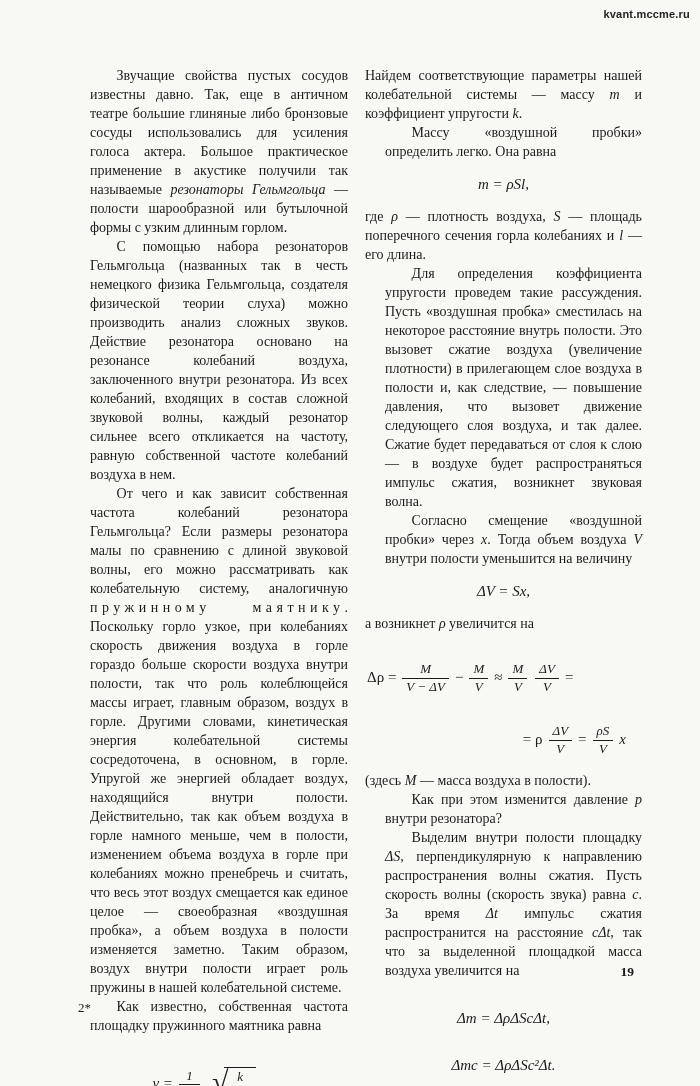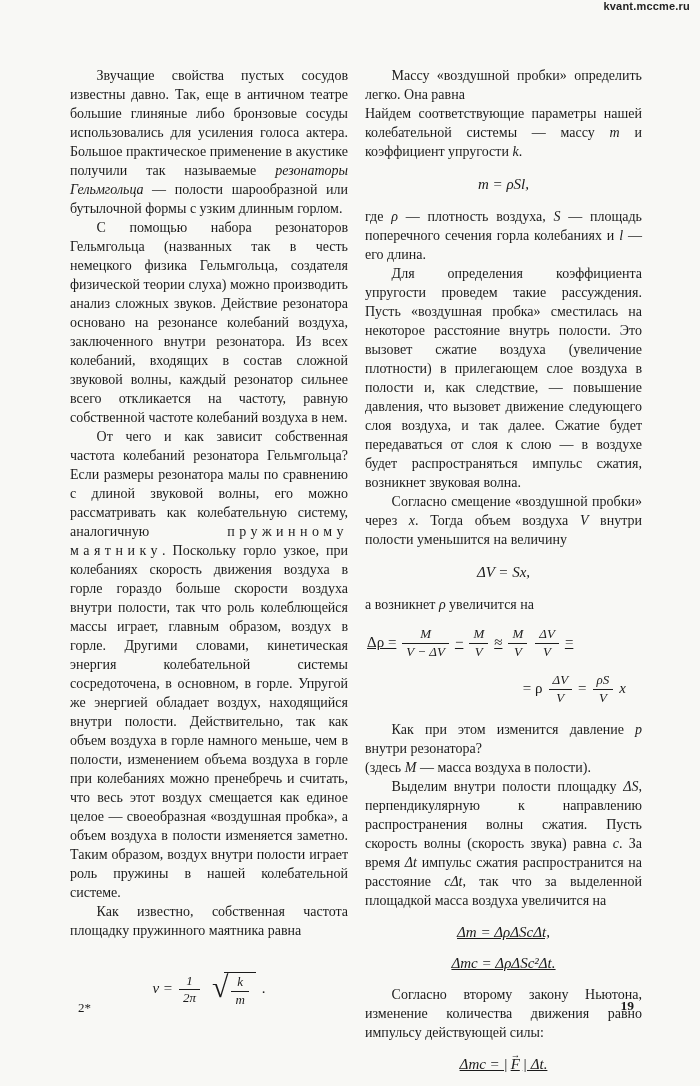--- a/index.html
+++ b/index.html
@@ -1,45 +1,45 @@
 <!DOCTYPE html>
 <html lang="ru"><head>
 <meta charset="utf-8">
 <style>
   html,body{margin:0;padding:0;}
   body{background:#e9e9e6;font-family:"Liberation Serif","DejaVu Serif",serif;}
   .page{position:relative;width:700px;height:1086px;background:#f8f8f5;color:#1b1b1b;
         box-shadow:0 0 6px rgba(0,0,0,.15);overflow:hidden;}
-  .watermark{position:absolute;top:0;right:10px;font-family:"Liberation Sans","DejaVu Sans",sans-serif;
+  .watermark{position:absolute;top:8px;right:10px;font-family:"Liberation Sans","DejaVu Sans",sans-serif;
         font-weight:bold;font-size:11px;color:#232323;letter-spacing:0.2px;}
   .content{position:absolute;left:70px;top:66px;display:flex;gap:17px;}
   .col{width:278px;font-size:14px;line-height:19px;text-align:justify;}
   .col-right{width:277px;}
   .para{margin:0;}
-  .indent{text-indent:1.9em;}
+  .indent{text-indent:1.9em;margin-left:20px;}
   .it{font-style:italic;}
   .spaced{letter-spacing:0.32em;}
   
   .formula{margin:14px 0;text-align:center;font-size:15px;line-height:1.2;white-space:nowrap;}
   .formula.align-left{text-align:left;}
   .formula.align-right{text-align:right;padding-right:14px;margin-top:3px;}
   .gap-large{margin:32px 0 12px;}
-  .gap-med{margin:13px 0;text-decoration:underline;}
+  .gap-med{margin:29px 0;}
   .ftext{margin:0 2px;}
   .frac{display:inline-flex;flex-direction:column;align-items:stretch;vertical-align:middle;
         margin:0 4px;font-size:13px;line-height:1.15;text-align:center;font-style:italic;}
   .frac .num{border-bottom:1.3px solid #1b1b1b;padding:0 4px 1px;}
   .frac .den{padding:1px 4px 0;}
   .frac.root{border-top:1.5px solid #1b1b1b;padding:2px 7px 0;margin-left:-1px;}
   .sqrt{display:inline-block;font-size:30px;line-height:1;vertical-align:middle;
         margin:0 -3px 0 8px;transform:translateY(-3px);font-style:normal;}
   .vec{position:relative;font-style:italic;margin:0 1px;}
   .vec::before{content:"\2192";position:absolute;top:-0.62em;left:0;font-size:0.62em;font-style:normal;}
   .footnote-marker{position:absolute;left:78px;top:1000px;font-size:13px;}
-  .page-number{position:absolute;right:66px;top:998px;font-size:13.5px;font-weight:bold;}
+  .page-number{position:absolute;right:66px;top:964px;font-size:13.5px;font-weight:bold;}
 </style>
 </head>
 <body>
 
 <div class="page">
   <div class="watermark">kvant.mccme.ru</div>
   <div class="content">
     <div class="col col-left" id="col-left">
         <p class="para indent"><span>Звучащие свойства пустых сосудов известны давно. Так, еще в античном театре большие глиняные либо бронзовые сосуды использовались для усиления голоса актера. Большое практическое применение в акустике получили так называемые </span><span class="it">резонаторы Гельмгольца</span><span> — полости шарообразной или бутылочной формы с узким длинным горлом.</span></p>
         <p class="para indent"><span>С помощью набора резонаторов Гельмгольца (названных так в честь немецкого физика Гельмгольца, создателя физической теории слуха) можно производить анализ сложных звуков. Действие резонатора основано на резонансе колебаний воздуха, заключенного внутри резонатора. Из всех колебаний, входящих в состав сложной звуковой волны, каждый резонатор сильнее всего откликается на частоту, равную собственной частоте колебаний воздуха в нем.</span></p>
@@ -47,22 +47,22 @@
         <p class="para indent"><span>Как известно, собственная частота площадку пружинного маятника равна</span></p>
         <div class="formula gap-large"><span class="ftext it">ν =</span><span class="frac">
             <span class="num">1</span>
             <span class="den">2π</span>
           </span><span class="sqrt">√</span><span class="frac root">
             <span class="num">k</span>
             <span class="den">m</span>
           </span><span class="ftext">.</span></div>
       </div>
     <div class="col col-right" id="col-right">
+        <p class="para"><span>Найдем соответствующие параметры нашей колебательной системы — массу </span><span class="it">m</span><span> и коэффициент упругости </span><span class="it">k</span><span>.</span></p>
         <p class="para indent"><span>Массу «воздушной пробки» определить легко. Она равна</span></p>
-        <p class="para"><span>Найдем соответствующие параметры нашей колебательной системы — массу </span><span class="it">m</span><span> и коэффициент упругости </span><span class="it">k</span><span>.</span></p>
         <div class="formula"><span class="ftext it">m = ρSl,</span></div>
         <p class="para"><span>где </span><span class="it">ρ</span><span> — плотность воздуха, </span><span class="it">S</span><span> — площадь поперечного сечения горла колебаниях и </span><span class="it">l</span><span> — его длина.</span></p>
         <p class="para indent"><span>Для определения коэффициента упругости проведем такие рассуждения. Пусть «воздушная пробка» сместилась на некоторое расстояние внутрь полости. Это вызовет сжатие воздуха (увеличение плотности) в прилегающем слое воздуха в полости и, как следствие, — повышение давления, что вызовет движение следующего слоя воздуха, и так далее. Сжатие будет передаваться от слоя к слою — в воздухе будет распространяться импульс сжатия, возникнет звуковая волна.</span></p>
         <p class="para indent"><span>Согласно смещение «воздушной пробки» через </span><span class="it">x</span><span>. Тогда объем воздуха </span><span class="it">V</span><span> внутри полости уменьшится на величину</span></p>
         <div class="formula"><span class="ftext it">ΔV = Sx,</span></div>
         <p class="para"><span>а возникнет </span><span class="it">ρ</span><span> увеличится на</span></p>
         <div class="formula align-left gap-med"><span class="ftext">Δρ =</span><span class="frac">
             <span class="num">M</span>
             <span class="den">V − ΔV</span>
           </span><span class="ftext">−</span><span class="frac">
@@ -75,22 +75,22 @@
             <span class="num">ΔV</span>
             <span class="den">V</span>
           </span><span class="ftext">=</span></div>
         <div class="formula align-right"><span class="ftext">= ρ</span><span class="frac">
             <span class="num">ΔV</span>
             <span class="den">V</span>
           </span><span class="ftext">=</span><span class="frac">
             <span class="num">ρS</span>
             <span class="den">V</span>
           </span><span class="ftext it">x</span></div>
+        <p class="para"><span>(здесь </span><span class="it">M</span><span> — масса воздуха в полости).</span></p>
         <p class="para indent"><span>Как при этом изменится давление </span><span class="it">p</span><span> внутри резонатора?</span></p>
-        <p class="para"><span>(здесь </span><span class="it">M</span><span> — масса воздуха в полости).</span></p>
         <p class="para indent"><span>Выделим внутри полости площадку </span><span class="it">ΔS</span><span>, перпендикулярную к направлению распространения волны сжатия. Пусть скорость волны (скорость звука) равна </span><span class="it">c</span><span>. За время </span><span class="it">Δt</span><span> импульс сжатия распространится на расстояние </span><span class="it">cΔt</span><span>, так что за выделенной площадкой масса воздуха увеличится на</span></p>
         <div class="formula gap-med"><span class="ftext it">Δm = ΔρΔScΔt,</span></div>
         <div class="formula gap-med"><span class="ftext it">Δmc = ΔρΔSc²Δt.</span></div>
         <p class="para indent"><span>Согласно второму закону Ньютона, изменение количества движения равно импульсу действующей силы:</span></p>
         <div class="formula gap-med"><span class="ftext it">Δmc = |</span><span class="ftext vec">F</span><span class="ftext it">| Δt.</span></div>
         <p class="para indent"><span>Следовательно, изменение давления</span></p>
       </div>
   </div>
   <div class="footnote-marker">2*</div>
   <div class="page-number">19</div>

